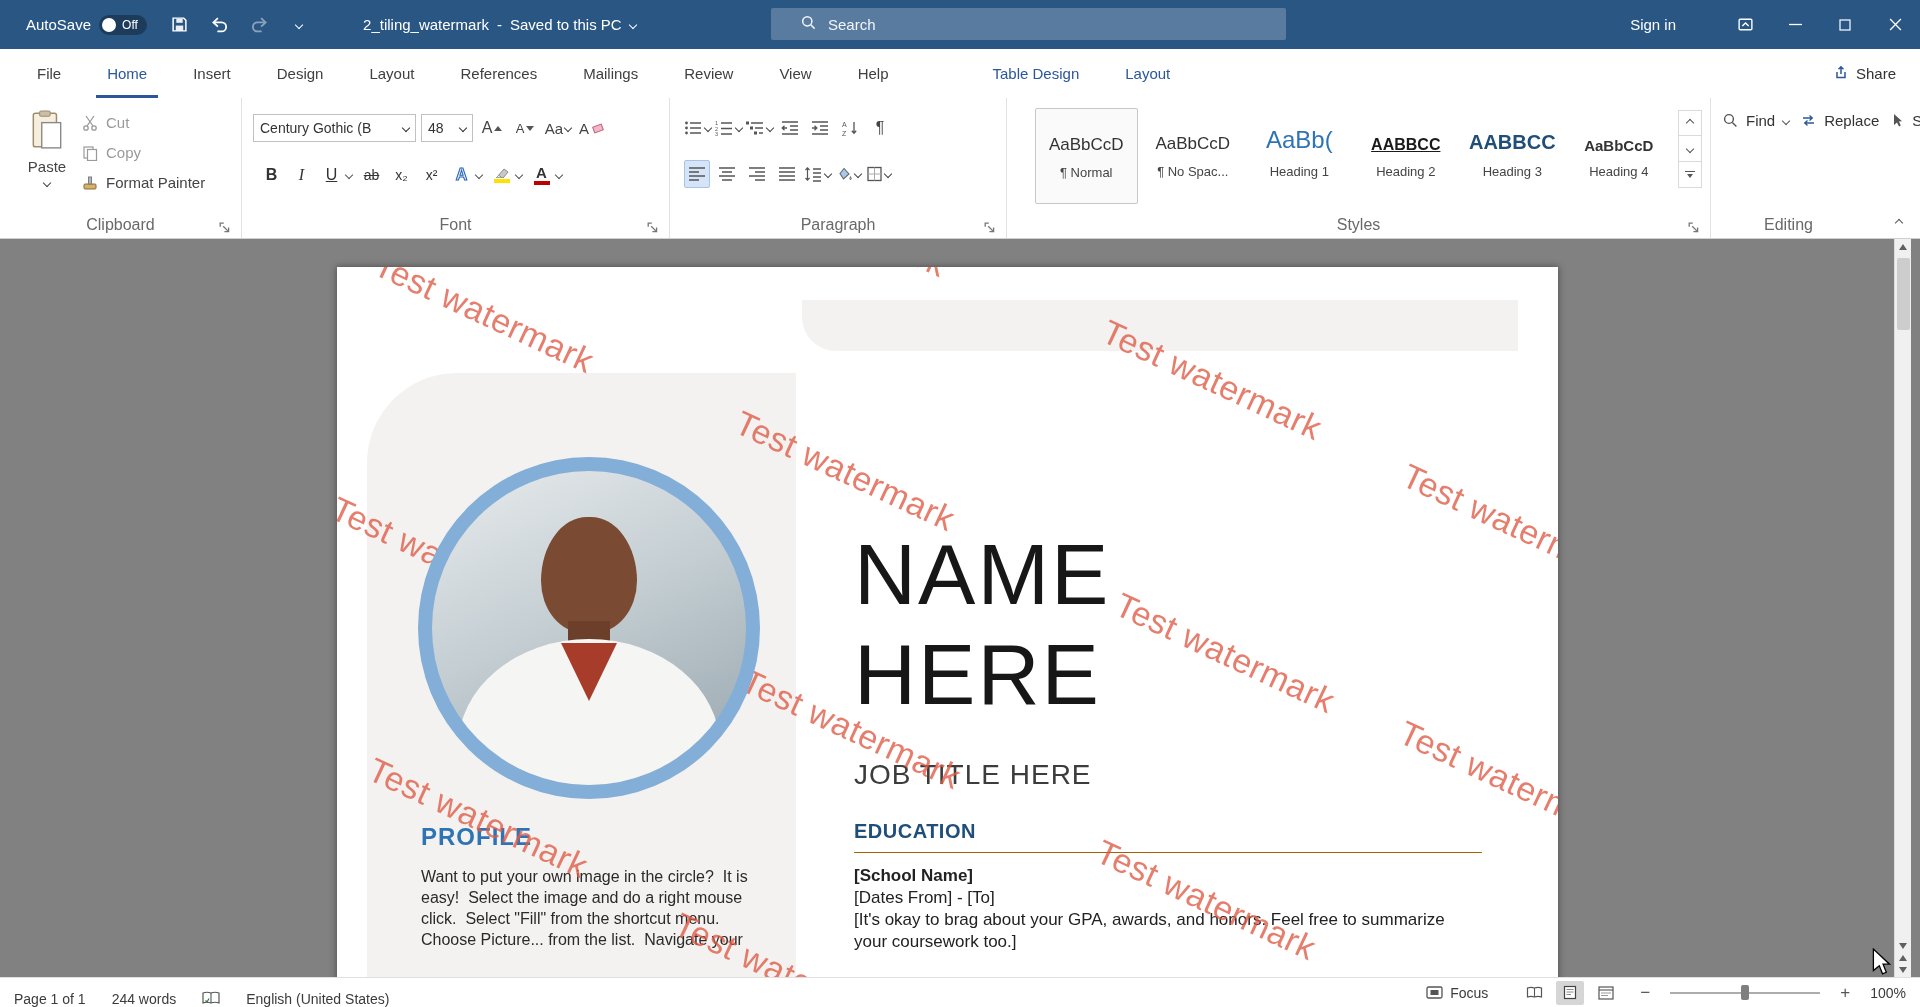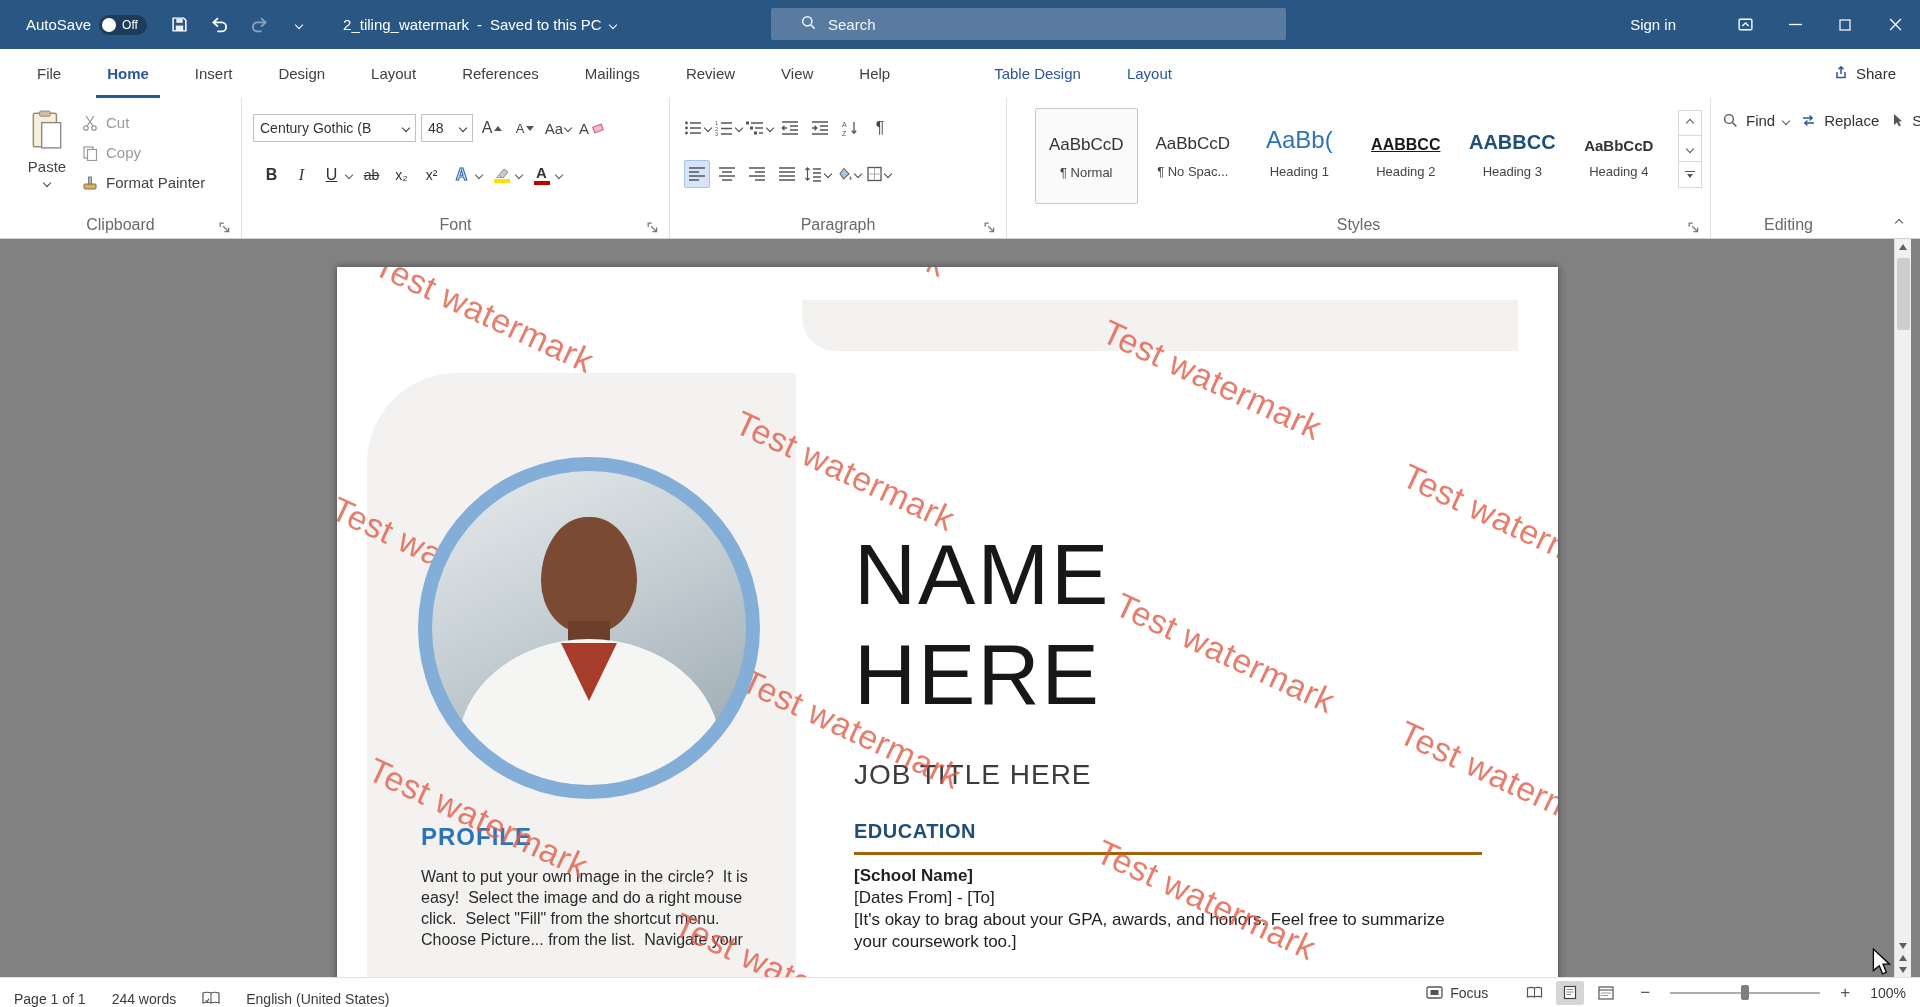--- a/index.html
+++ b/index.html
@@ -7,32 +7,32 @@
 
   
   #titlebar { position:absolute; top:0; left:0; width:1920px; height:49px; background:#2a5684; display:flex; align-items:center; color:#fff; }
   .autosave { display:flex; align-items:center; gap:8px; margin-left:26px; font-size:15px; }
   .toggle { width:48px; height:20px; border-radius:10px; background:rgba(0,0,0,.30); display:flex; align-items:center; cursor:pointer; }
   .toggle .knob { width:14px; height:14px; border-radius:50%; background:#fff; margin-left:3px; }
   .toggle .tlabel { font-size:12px; margin-left:6px; }
   .qat { display:flex; align-items:center; gap:20px; margin-left:22px; }
   .qat .qbtn { width:20px; height:20px; display:flex; align-items:center; justify-content:center; }
   .dim { opacity:.45; }
-  .doc-title { display:flex; align-items:center; gap:8px; margin-left:34px; font-size:15px; white-space:nowrap; }
+  .doc-title { display:flex; align-items:center; gap:8px; margin-left:54px; font-size:15px; white-space:nowrap; }
   .chev { display:inline-block; width:6px; height:6px; border-right:1.5px solid currentColor; border-bottom:1.5px solid currentColor; transform:rotate(45deg); }
   .chev.up { transform:rotate(-135deg); }
   .searchbox { position:absolute; left:771px; top:8px; width:515px; height:32px; background:rgba(255,255,255,.22); border-radius:2px; display:flex; align-items:center; padding-left:30px; gap:12px; font-size:15px; color:#f2f6fa; cursor:text; }
   .tb-right { position:absolute; right:0; top:0; height:49px; display:flex; align-items:center; }
   .signin { font-size:15px; padding:0 18px; margin-right:26px; cursor:pointer; }
   .winbtn { width:50px; height:49px; display:flex; align-items:center; justify-content:center; cursor:pointer; }
 
   
   #tabrow { position:absolute; top:49px; left:0; width:1920px; height:49px; background:#fff; display:flex; align-items:stretch; padding-left:14px; font-size:15px; color:#404040; }
   .rtab { padding:0 23px; display:flex; align-items:center; cursor:pointer; position:relative; white-space:nowrap; }
-  .rtab.active { color:#2b579a; font-weight:bold; }
+  .rtab.active { color:#2b579a; font-weight:normal; }
   .rtab.active::after { content:""; position:absolute; left:12px; right:12px; bottom:0; height:3px; background:#2b579a; }
   .rtab.contextual { color:#2b579a; }
   .rtab.ctx1 { margin-left:58px; }
   .sharebtn { position:absolute; right:24px; top:0; height:49px; display:flex; align-items:center; gap:7px; font-size:15px; color:#333; cursor:pointer; }
 
   
   #ribbon { position:absolute; top:98px; left:0; width:1920px; height:141px; background:#fff; border-bottom:1px solid #d1cfcd; }
   .grp { position:absolute; top:0; height:140px; border-right:1px solid #e3e1df; }
   .grp-label { position:absolute; bottom:4px; left:0; right:0; text-align:center; font-size:16px; color:#696969; }
   .launcher { position:absolute; bottom:6px; right:10px; width:12px; height:12px; cursor:pointer; }
@@ -100,21 +100,21 @@
   .sidepanel { position:absolute; left:30px; top:106px; width:429px; height:1000px; background:#f3f2f0; border-top-left-radius:90px; z-index:1; }
   .wm { position:absolute; font-size:34px; letter-spacing:.5px; color:#e05a45; opacity:.78; white-space:nowrap; transform:translate(-50%,-50%) rotate(25deg); z-index:5; }
   .photo { position:absolute; left:81px; top:190px; width:342px; height:342px; border-radius:50%; background:#82aed8; display:flex; align-items:center; justify-content:center; z-index:6; cursor:pointer; }
   .photo-inner { width:314px; height:314px; border-radius:50%; overflow:hidden; position:relative; background:linear-gradient(155deg,#e8ebec 0%,#c4ced3 45%,#96a4ac 100%); }
   .ph-head { position:absolute; left:50%; top:46px; transform:translateX(-50%); width:96px; height:116px; background:#7a4a33; border-radius:48% 48% 45% 45% / 55% 55% 45% 45%; }
   .ph-neck { position:absolute; left:50%; top:150px; transform:translateX(-50%); width:42px; height:32px; background:#6b3f2a; }
   .ph-coat { position:absolute; left:50%; top:168px; transform:translateX(-50%); width:262px; height:170px; background:#f5f5f3; border-radius:55% 55% 8% 8% / 70% 70% 8% 8%; }
   .ph-shirt { position:absolute; left:50%; top:172px; transform:translateX(-50%); width:56px; height:58px; background:#a83c2b; clip-path:polygon(0 0,100% 0,50% 100%); }
   .doc-name { position:absolute; left:517px; top:258px; width:480px; font-size:86px; line-height:1.16; letter-spacing:2px; color:#171717; z-index:2; }
   .doc-job { position:absolute; left:517px; top:492px; font-size:28px; letter-spacing:1px; color:#3c3c3c; z-index:2; }
-  .edu-head { position:absolute; left:517px; top:553px; width:628px; font-size:20px; font-weight:bold; letter-spacing:.5px; color:#1f4e79; padding-bottom:9px; border-bottom:3px solid #a16207; z-index:2; }
+  .edu-head { position:absolute; left:517px; top:553px; width:628px; font-size:20px; font-weight:bold; letter-spacing:.5px; color:#1f4e79; padding-bottom:9px; border-bottom:1px solid #a16207; z-index:2; }
   .edu-block { position:absolute; left:517px; top:598px; width:600px; font-size:17px; line-height:1.3; color:#222; z-index:2; }
   .edu-school { font-weight:bold; }
   .edu-body { white-space:pre-wrap; }
   .profile-head { position:absolute; left:84px; top:556px; font-size:24px; font-weight:bold; letter-spacing:1px; color:#2e74b5; z-index:2; }
   .profile-body { position:absolute; left:84px; top:600px; width:350px; font-size:16px; line-height:1.31; color:#2a2a2a; white-space:pre-wrap; z-index:2; }
 
   
   .vscroll { position:absolute; right:9px; top:0; bottom:0; width:17px; background:#f0f0f0; border-left:1px solid #dcdcdc; }
   .vs-up { position:absolute; top:5px; left:4px; }
   .vs-thumb { position:absolute; top:19px; left:2px; width:13px; height:72px; background:#cdcdcd; border-radius:2px; cursor:pointer; }

